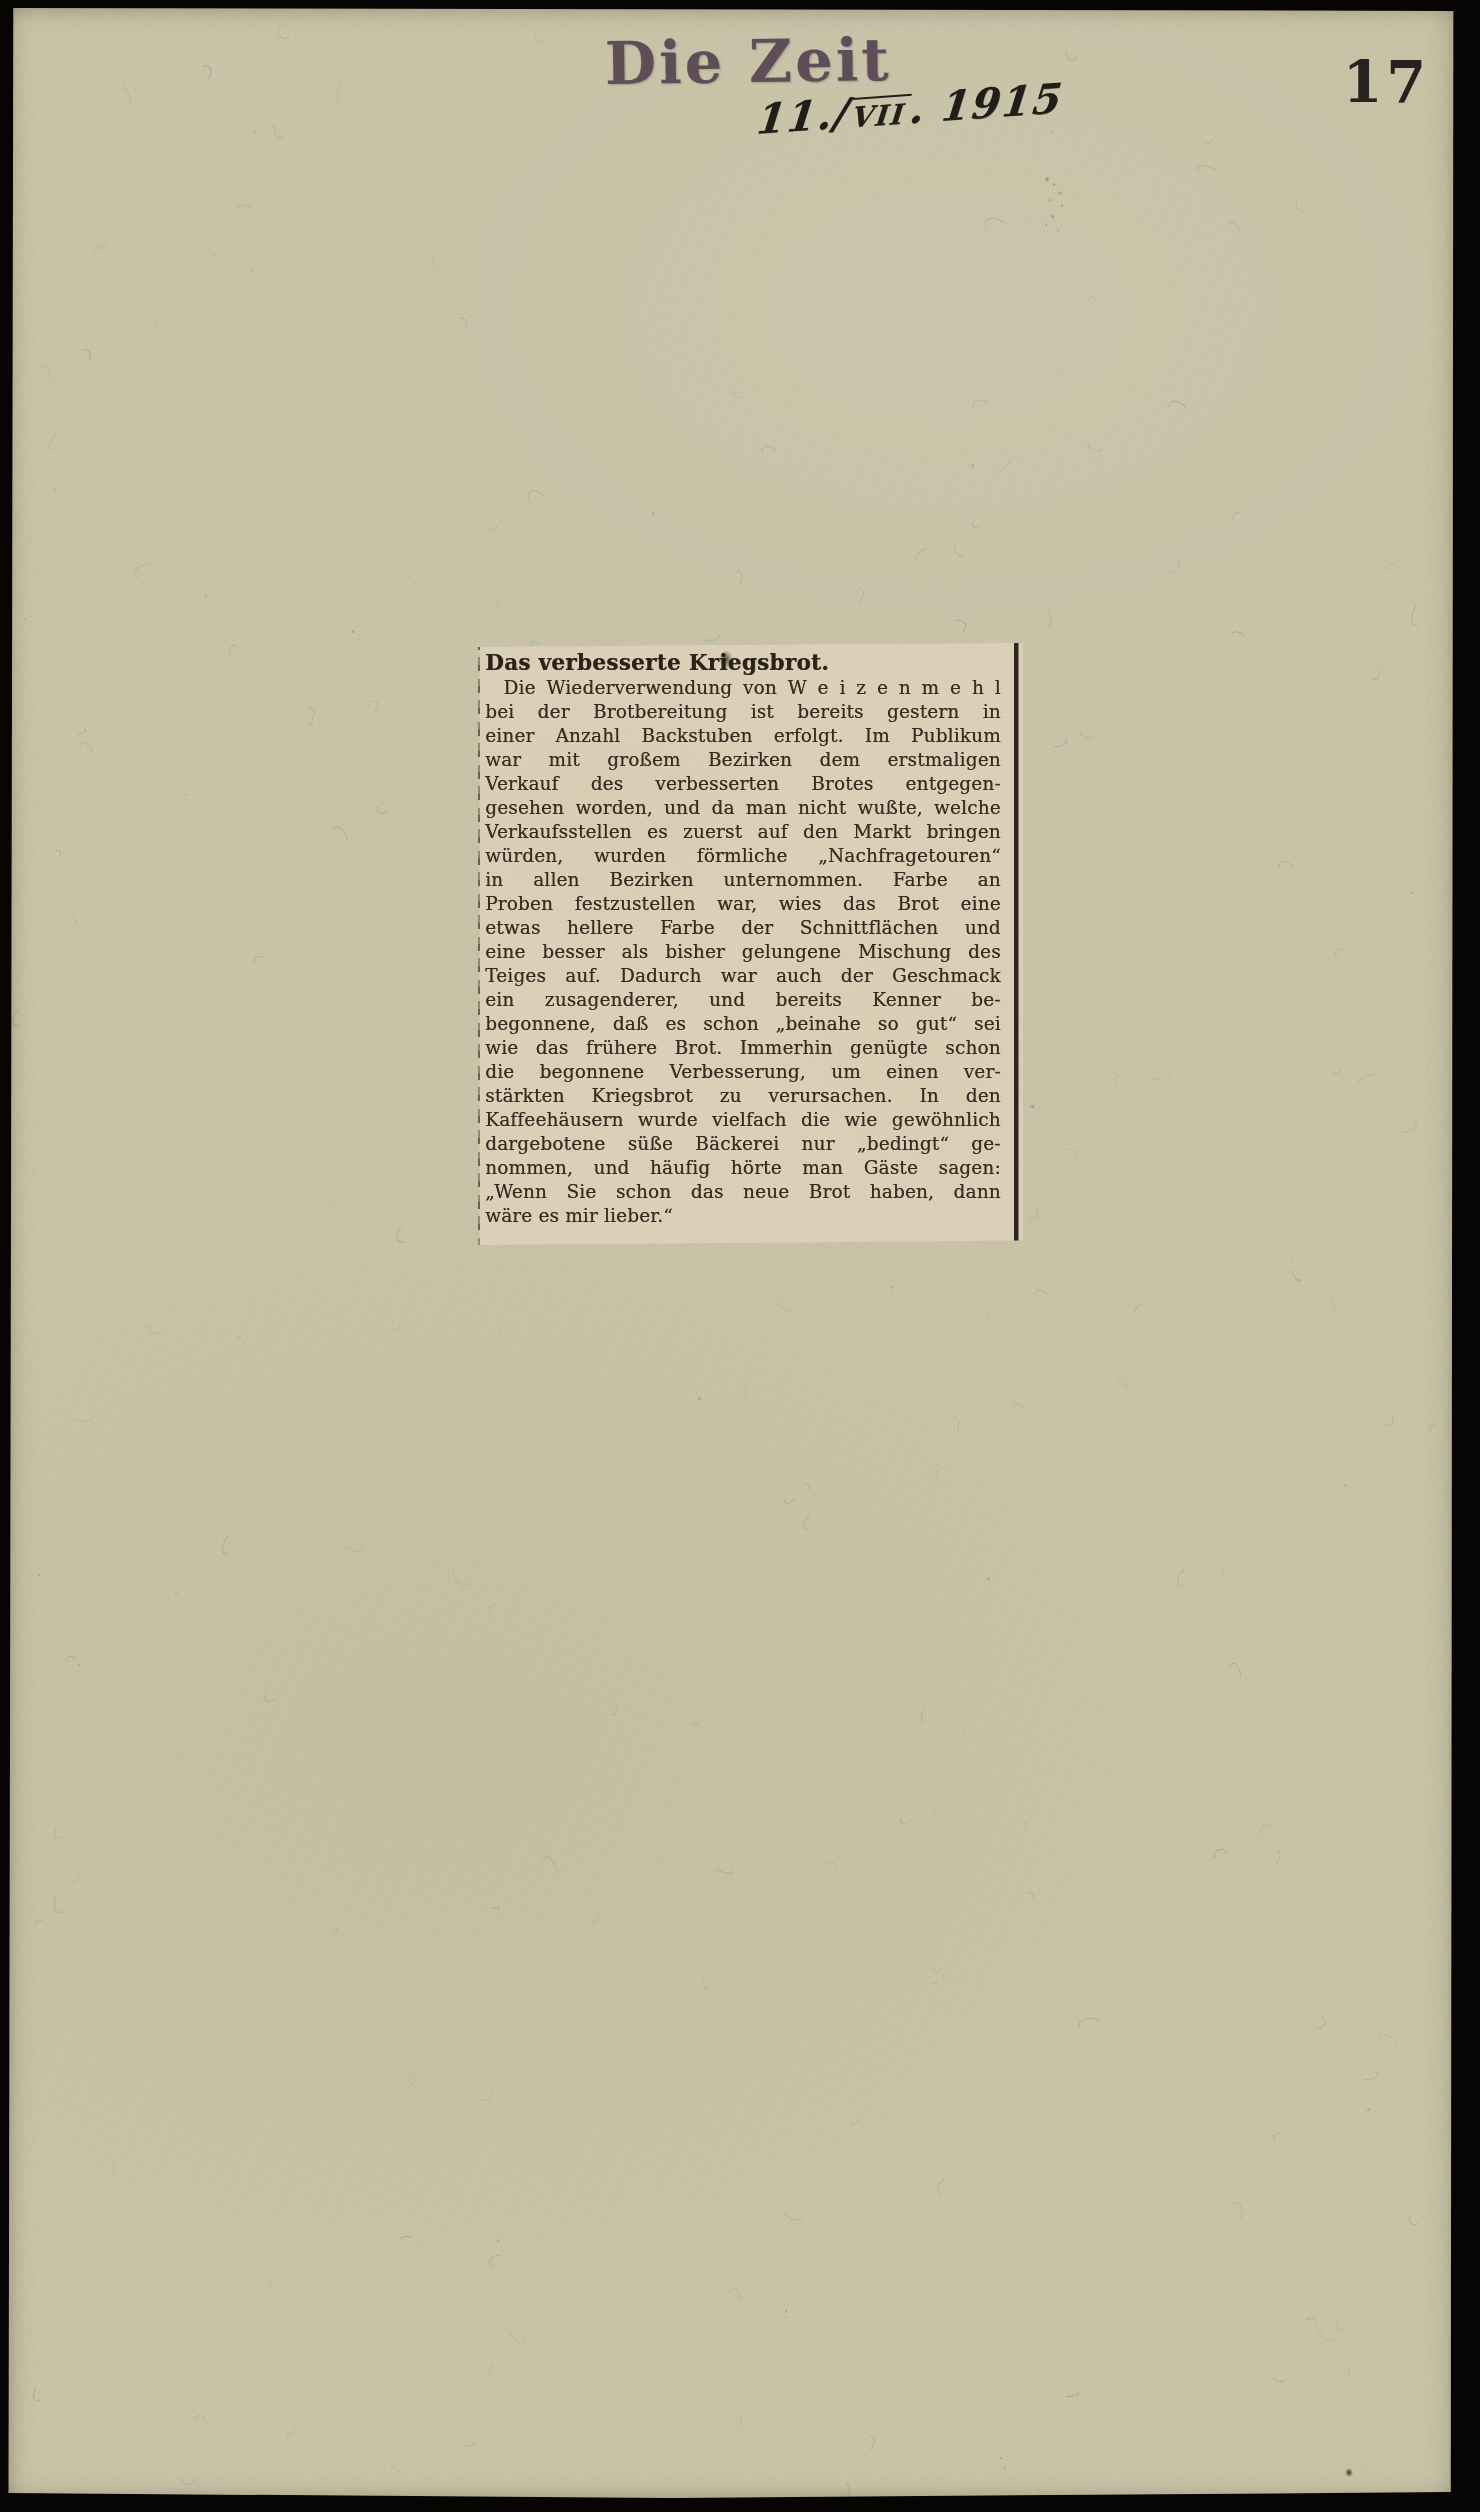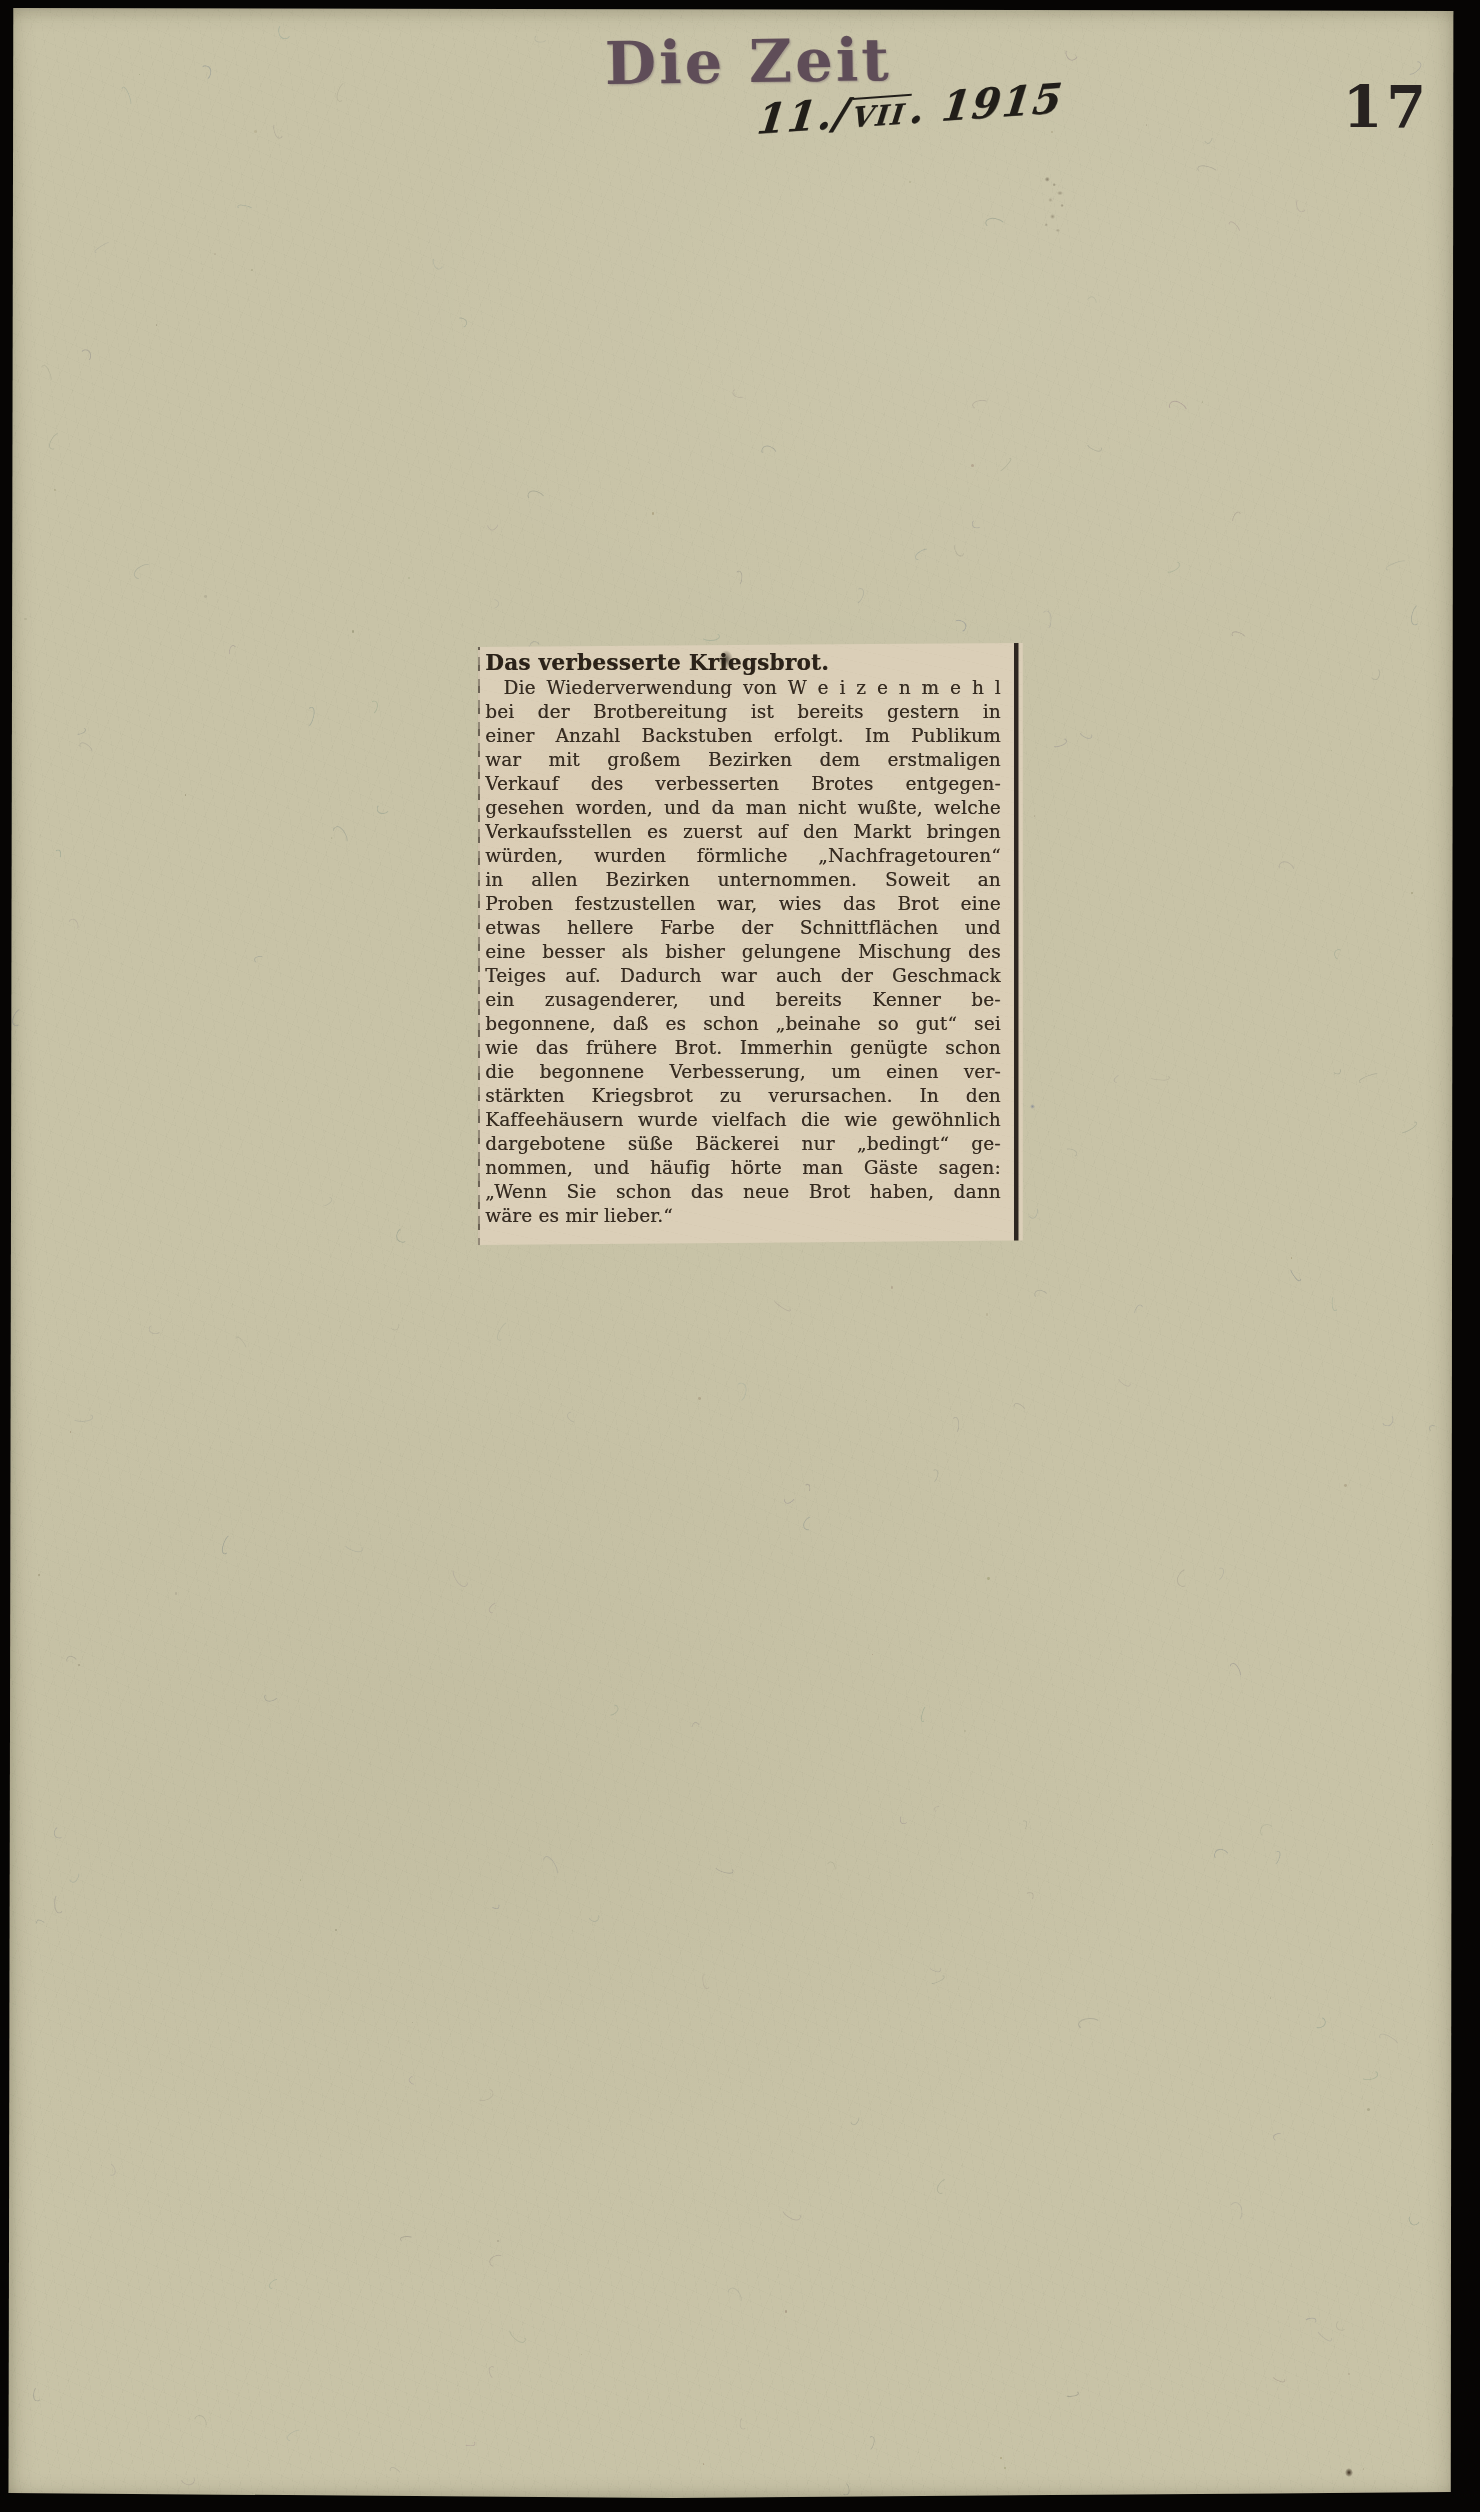--- a/index.html
+++ b/index.html
@@ -317,42 +317,42 @@
         <div class="speckle" style="left: 1324px; top: 742px; width: 1.3px; height: 1.3px; background: rgba(96, 106, 68, 0.22);"></div>
         <div class="speckle" style="left: 1337px; top: 1476px; width: 2.9px; height: 2.9px; background: rgba(121, 98, 70, 0.27);"></div>
       </div>
 
     <div class="stamp" style="left:598px;top:19px;">Die Zeit</div>
 
     <div class="hand-date" style="left:750px;top:77px;">
       <span class="part-a">11./</span><span class="part-b">VII</span><span class="part-c">. 1915</span>
     </div>
 
-    <div class="pagenum" style="left:1336px;top:65px;">17</div>
+    <div class="pagenum" style="left:1336px;top:40px;">17</div>
 
     <div class="smudge-top" style="left:1018px;top:163px;"></div>
     <div class="speck-blue" style="left:1023px;top:1096px;"></div>
     <div class="speck-br" style="left:1338px;top:2460px;"></div>
 
     <div class="clipping" style="left:471px;top:635px;">
       <div class="cut-left"></div>
       <div class="col-rule"></div>
       <div class="title-blot"></div>
       <div class="clip-title">Das verbesserte Kriegsbrot.</div>
       <div class="clip-body">
 
       <div class="line indent">Die Wiederverwendung von W e i z e n m e h l</div>
           <div class="line">bei der Brotbereitung ist bereits gestern in</div>
           <div class="line">einer Anzahl Backstuben erfolgt. Im Publikum</div>
           <div class="line">war mit großem Bezirken dem erstmaligen</div>
           <div class="line">Verkauf des verbesserten Brotes entgegen-</div>
           <div class="line">gesehen worden, und da man nicht wußte, welche</div>
           <div class="line">Verkaufsstellen es zuerst auf den Markt bringen</div>
           <div class="line">würden, wurden förmliche „Nachfragetouren“</div>
-          <div class="line">in allen Bezirken unternommen. Soweit an</div>
+          <div class="line">in allen Bezirken unternommen. Farbe an</div>
           <div class="line">Proben festzustellen war, wies das Brot eine</div>
           <div class="line">etwas hellere Farbe der Schnittflächen und</div>
           <div class="line">eine besser als bisher gelungene Mischung des</div>
           <div class="line">Teiges auf. Dadurch war auch der Geschmack</div>
           <div class="line">ein zusagenderer, und bereits Kenner be-</div>
           <div class="line">begonnene, daß es schon „beinahe so gut“ sei</div>
           <div class="line">wie das frühere Brot. Immerhin genügte schon</div>
           <div class="line">die begonnene Verbesserung, um einen ver-</div>
           <div class="line">stärkten Kriegsbrot zu verursachen. In den</div>
           <div class="line">Kaffeehäusern wurde vielfach die wie gewöhnlich</div>

